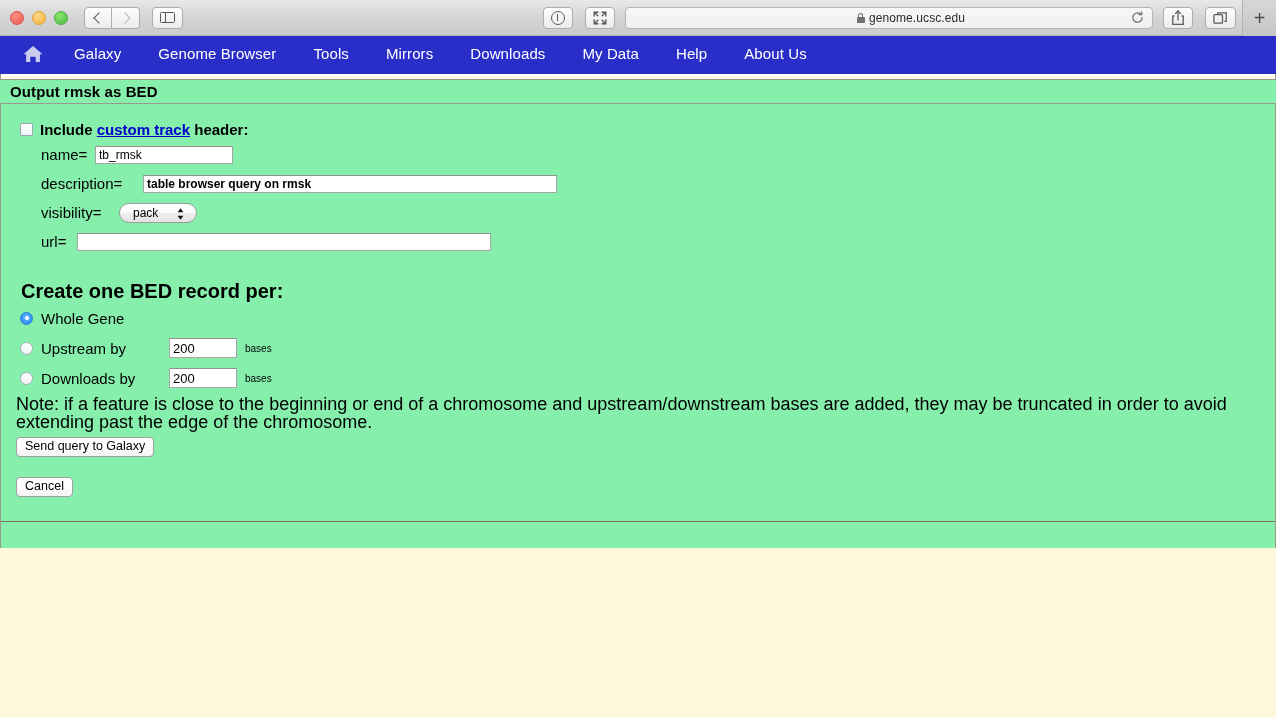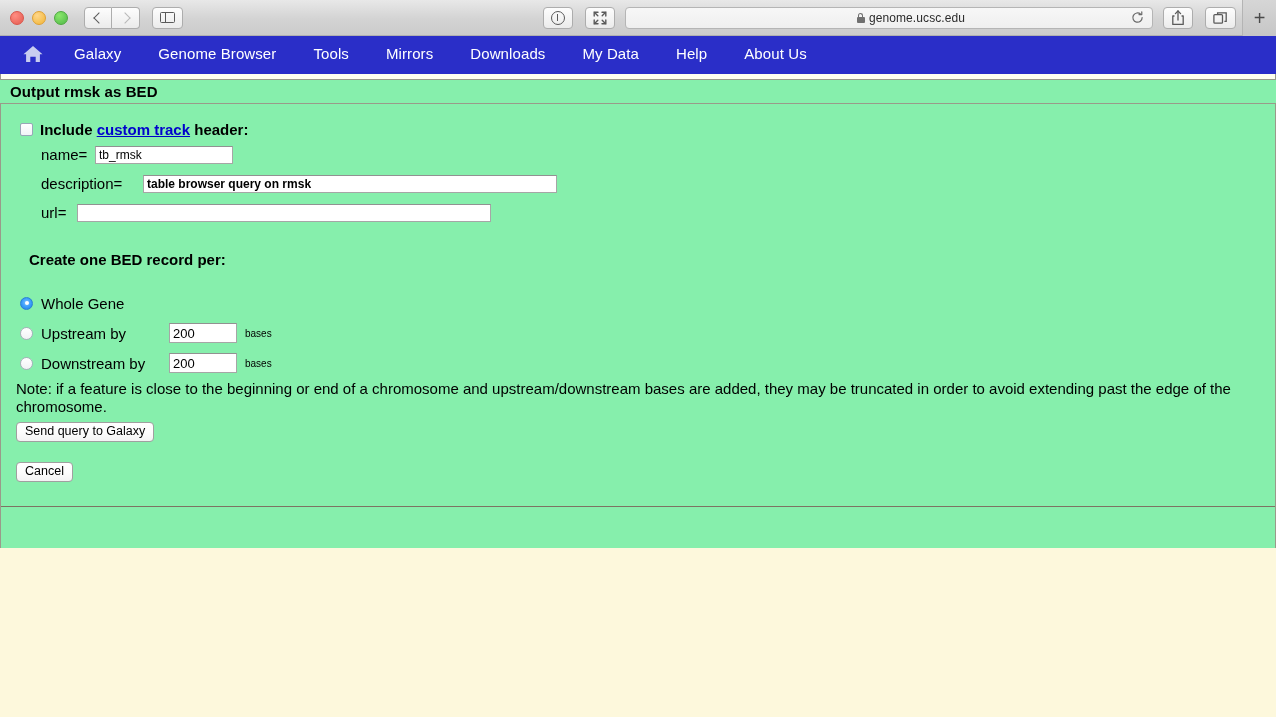--- a/index.html
+++ b/index.html
@@ -309,24 +309,24 @@
   }
   .sel-arrows {
     position: absolute;
     right: 11px; top: 3px;
     width: 9px; height: 14px;
     color: #111;
   }
 
   .section-head {
     font-weight: bold;
-    font-size: 15px;
-    padding-left: 28px;
+    font-size: 20px;
+    padding-left: 20px;
     margin-top: 24px;
-    margin-bottom: 20px;
+    margin-bottom: 0;
   }
 
   .radio-row {
     padding-left: 19px;
     height: 30px;
   }
   .radio {
     width: 13px; height: 13px;
     border-radius: 50%;
     border: 1px solid #a9b0bb;
@@ -355,21 +355,21 @@
   }
   .rl-whole { }
   .rl-up    { width: 128px; }
   .rl-down  { width: 128px; }
   .bases-lbl { margin-left: 8px; font-size: 10px; }
 
   .note {
     padding-left: 15px;
     padding-right: 18px;
     margin-top: 2px;
-    font-size: 15px;
+    font-size: 18px;
     line-height: 18px;
     max-width: 1216px;
   }
 
   .btn-row { padding-left: 15px; margin-top: 5px; }
   .btn-row.second { margin-top: 19px; }
   .btn {
     background: linear-gradient(to bottom,#ffffff 0%,#fdfdfd 50%,#f3f3f3 100%);
     border: 1px solid #a0a0a0;
     border-radius: 4px;
@@ -515,20 +515,30 @@
     <div class="row field-row">
       <span class="field-label fld-name">name=</span>
       <input class="txt name-in" type="text" value="tb_rmsk" style="">
     </div>
 
     <div class="row field-row">
       <span class="field-label fld-desc">description=</span>
       <input class="txt desc-in" type="text" value="table browser query on rmsk" style="">
     </div>
 
+    <div class="row field-row">
+      <span class="field-label fld-vis">visibility=</span>
+      <div class="sel-mac">
+        <span class="sel-val">pack</span>
+        <svg class="sel-arrows" viewBox="0 0 9 14">
+          <path d="M4.5 1.2L7.4 5.2H1.6z" fill="currentColor"></path>
+          <path d="M4.5 12.8L1.6 8.8h5.8z" fill="currentColor"></path>
+        </svg>
+      </div>
+    </div>
 
     <div class="row field-row">
       <span class="field-label fld-url">url=</span>
       <input class="txt url-in" type="text" value="" style="">
     </div>
 
     <div class="section-head">Create one BED record per:</div>
 
     <div class="row radio-row">
       <span class="radio on"></span>
@@ -537,21 +547,21 @@
 
     <div class="row radio-row">
       <span class="radio"></span>
       <span class="radio-label rl-up">Upstream by</span>
       <input class="txt bases" type="text" value="200" style="">
       <span class="bases-lbl">bases</span>
     </div>
 
     <div class="row radio-row">
       <span class="radio"></span>
-      <span class="radio-label rl-down">Downstream by</span>
+      <span class="radio-label rl-down">Downloads by</span>
       <input class="txt bases" type="text" value="200" style="">
       <span class="bases-lbl">bases</span>
     </div>
 
     <div class="note">Note: if a feature is close to the beginning or end of a chromosome and upstream/downstream bases are added, they may be truncated in order to avoid extending past the edge of the chromosome.</div>
 
     <div class="btn-row">
       <button class="btn">Send query to Galaxy</button>
     </div>
     <div class="btn-row second">

